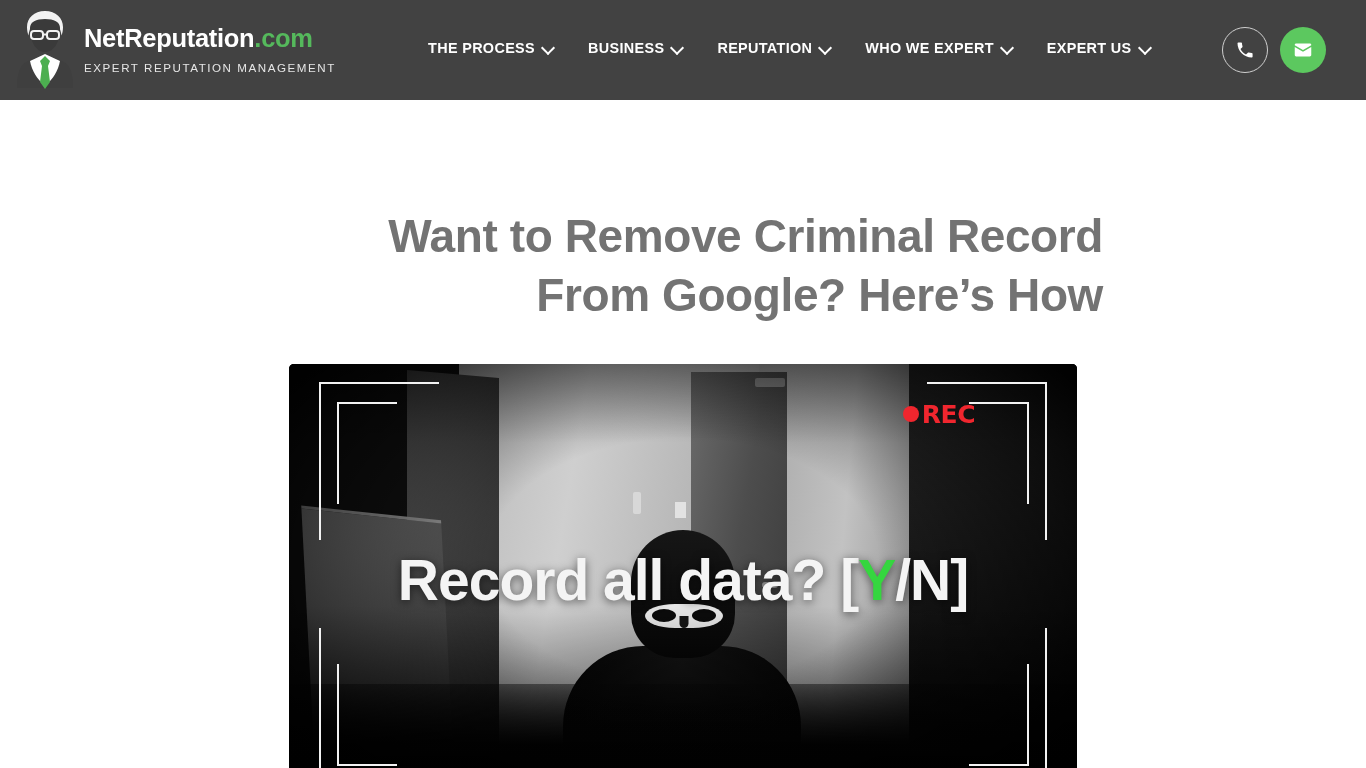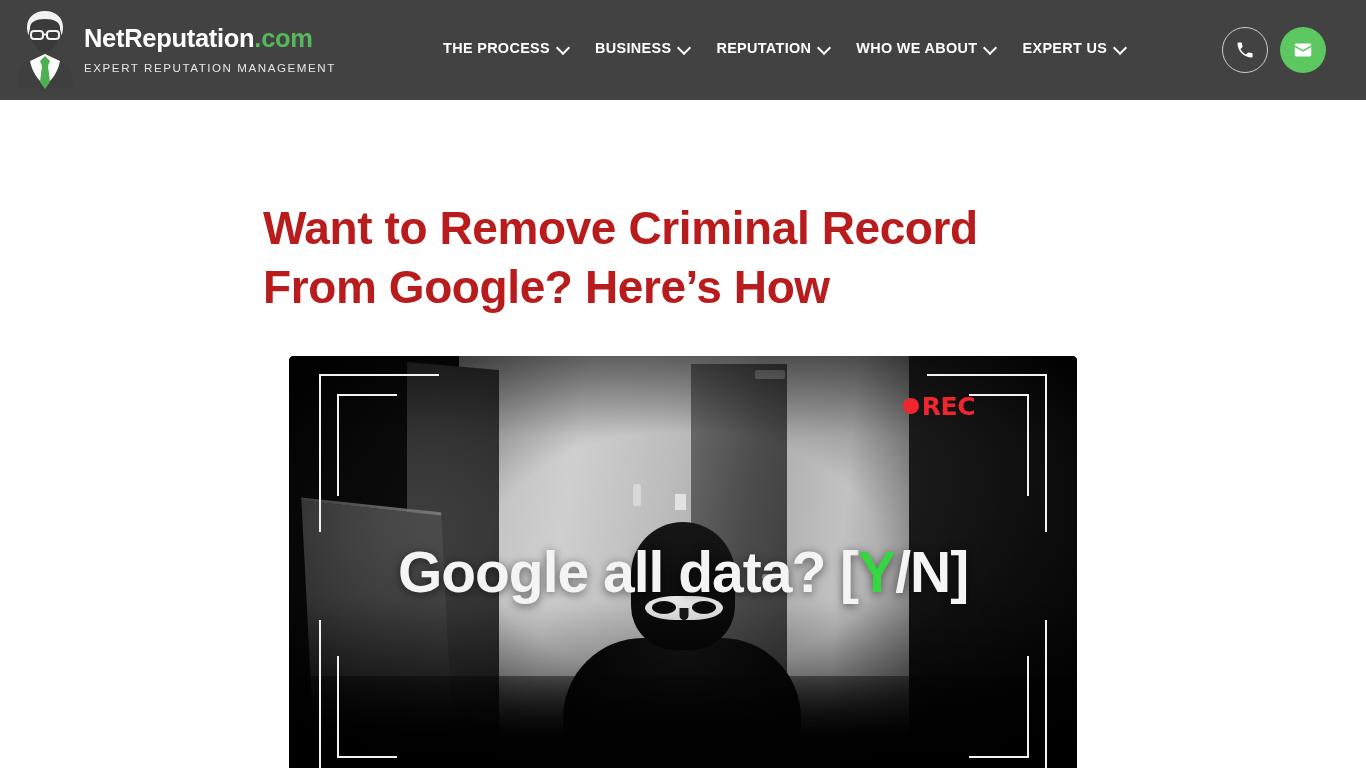--- a/index.html
+++ b/index.html
@@ -53,25 +53,25 @@
     letter-spacing: 1.55px;
     color: #e6e6e6;
     line-height: 1.2;
     margin-top: 10px;
     white-space: nowrap;
   }
 
   
   .main-nav {
     position: absolute;
-    left: 443px;
+    left: 428px;
     top: 38px;
     display: flex;
     align-items: flex-end;
-    gap: 8px;
+    gap: 16px;
   }
   .nav-item {
     display: flex;
     align-items: center;
     gap: 7px;
     color: #ffffff;
     font-size: 14.4px;
     font-weight: 700;
     letter-spacing: 0.35px;
     text-decoration: none;
@@ -123,26 +123,26 @@
   .action-circle svg { display: block; }
 
   
   .page-main {
     width: 1366px;
     background: #ffffff;
     padding-top: 95px;
   }
   .entry-title {
     width: 840px;
-    margin: 4px auto;
-    text-align: left;
+    margin: 12px auto;
+    text-align: right;
     font-size: 46px;
     line-height: 1.28;
     font-weight: 700;
-    color: #b91c1c;
+    color: #737373;
     letter-spacing: -0.4px;
   }
 
   
   .featured-wrap {
     width: 788px;
     margin: 39px auto 0;
   }
   .featured-media {
     position: relative;
@@ -343,21 +343,21 @@
     </a>
     <a class="nav-item" href="#">
       <span>BUSINESS</span>
       <span class="caret"></span>
     </a>
     <a class="nav-item" href="#">
       <span>REPUTATION</span>
       <span class="caret"></span>
     </a>
     <a class="nav-item" href="#">
-      <span>WHO WE ABOUT</span>
+      <span>WHO WE EXPERT</span>
       <span class="caret"></span>
     </a>
     <a class="nav-item" href="#">
       <span>EXPERT US</span>
       <span class="caret"></span>
     </a>
   </nav>
 
   <div class="header-actions">
     <a class="action-circle action-phone" href="#">
@@ -414,18 +414,18 @@
       <div class="bracket b-outer bl-o"></div>
       <div class="bracket b-inner bl-i"></div>
       <div class="bracket b-outer br-o"></div>
       <div class="bracket b-inner br-i"></div>
 
       <div class="rec-badge">
         <span class="rec-dot"></span>
         <span class="rec-text">REC</span>
       </div>
 
-      <div class="overlay-prompt"><span>Google all data? [</span><span class="yes">Y</span><span>/N]</span></div>
+      <div class="overlay-prompt"><span>Record all data? [</span><span class="yes">Y</span><span>/N]</span></div>
 
     </div>
   </div>
 
 </main>
 
 </body></html>

